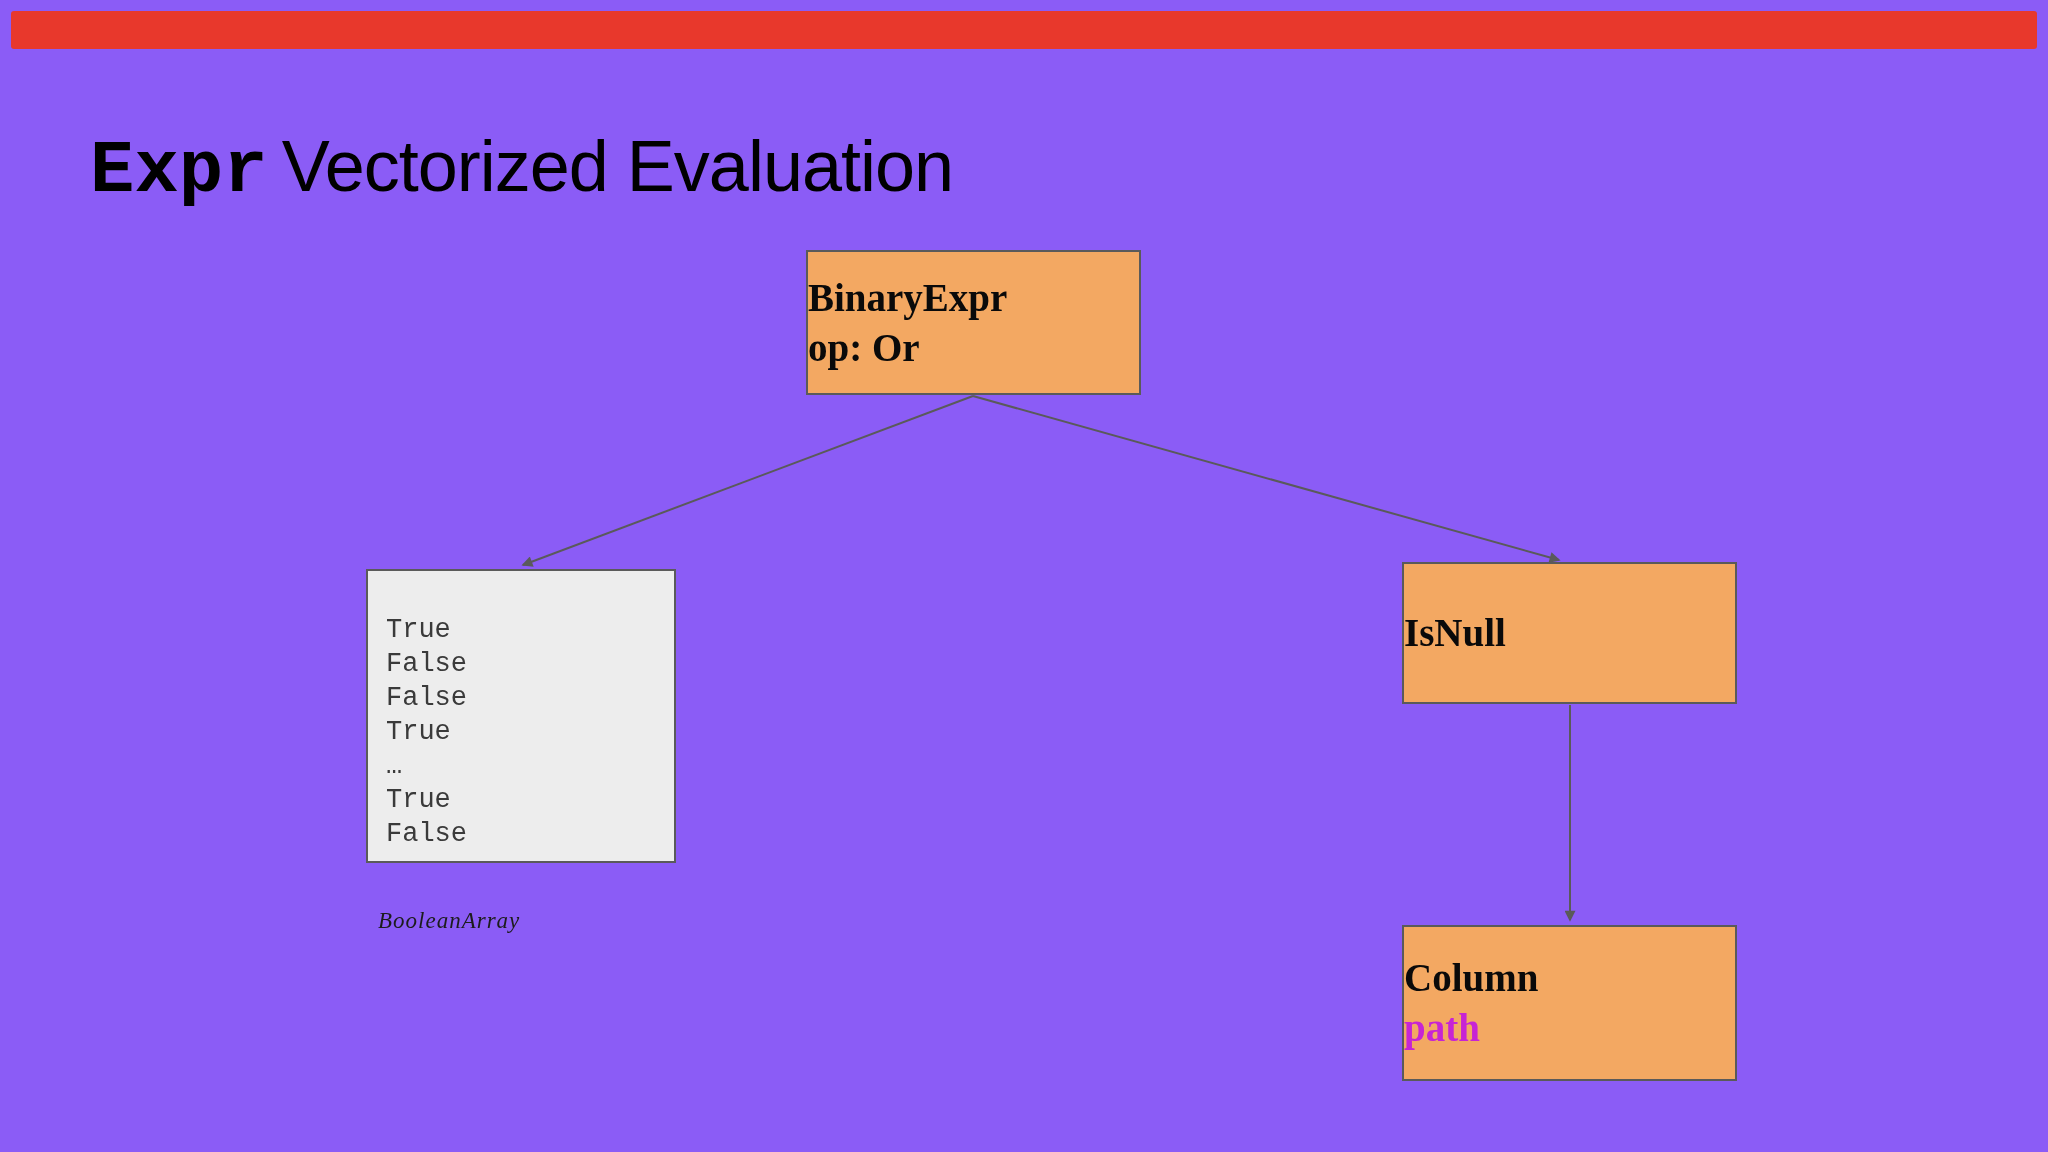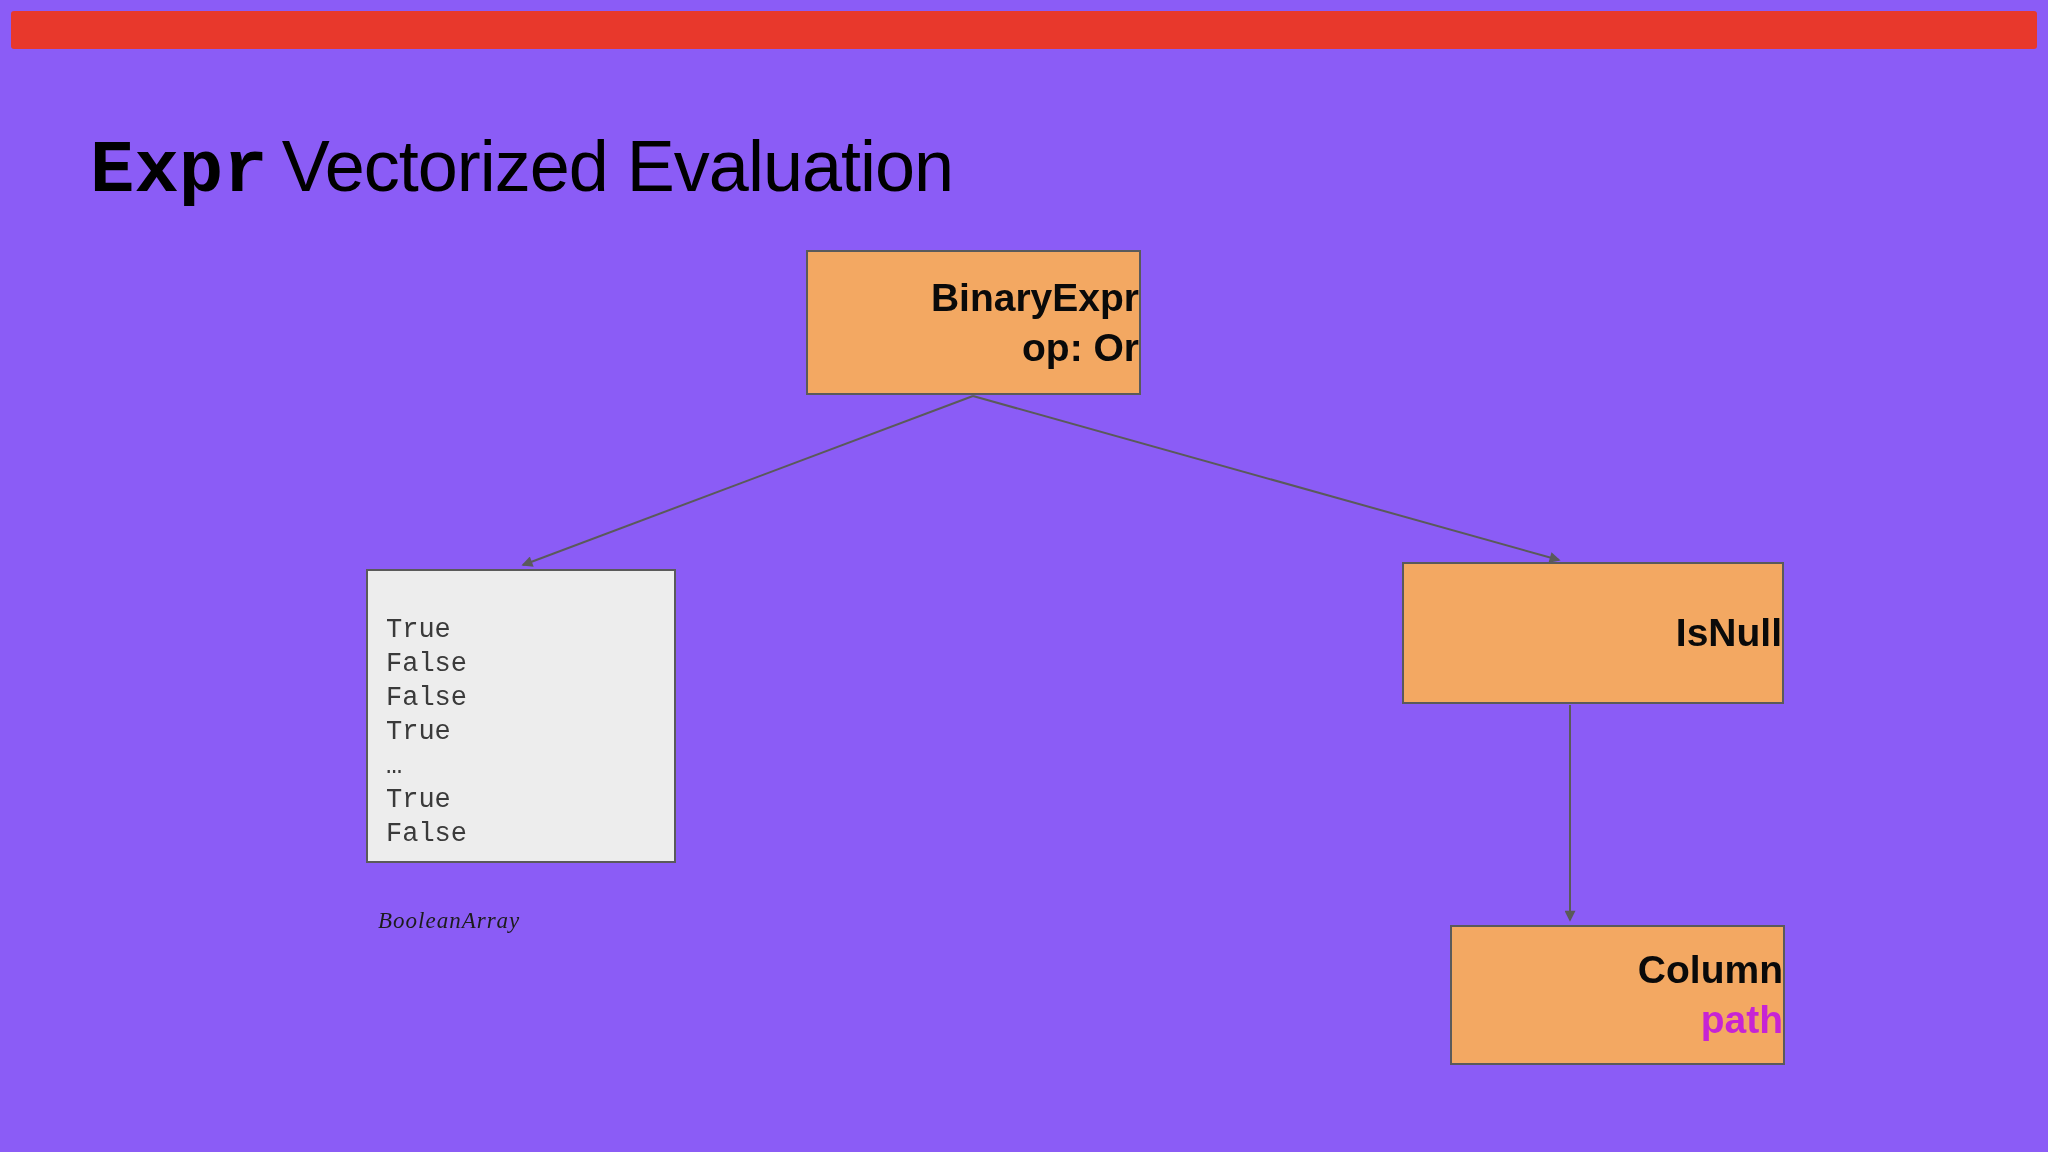--- a/index.html
+++ b/index.html
@@ -18,27 +18,27 @@
   }
   .title .code {
     font-family:"Liberation Mono", monospace; font-weight:bold; font-size:74px;
   }
   .title .rest {
     font-size:72px; margin-left:14px; letter-spacing:-1px;
   }
   .node {
     position:absolute; box-sizing:border-box;
     background:var(--node-fill); border:2px solid var(--node-border);
-    display:flex; flex-direction:column; align-items:flex-end; justify-content:center;
-    font-family:Liberation Sans, sans-serif; font-weight:bold;
+    display:flex; flex-direction:column; align-items:flex-start; justify-content:center;
+    font-family:Liberation Serif, serif; font-weight:bold;
     font-size:39px; line-height:50px; color:var(--node-text); text-align:center;
   }
   .node-binary { left:806px; top:250px; width:335px; height:145px; }
-  .node-isnull { left:1402px; top:562px; width:382px; height:142px; }
-  .node-column { left:1402px; top:925px; width:335px; height:140px;margin-left:48px; }
+  .node-isnull { left:1402px; top:562px; width:335px; height:142px; }
+  .node-column { left:1402px; top:925px; width:335px; height:156px; }
   .path-text { color:var(--path-text); }
   .array-box {
     position:absolute; left:366px; top:569px; width:310px; height:294px;
     box-sizing:border-box; background:var(--array-fill);
     border:2px solid var(--array-border);
     padding:42px 0 0 18px;
     font-family:"Liberation Mono", monospace; font-size:27px; line-height:34px;
     color:var(--array-text);
   }
   .array-caption {

